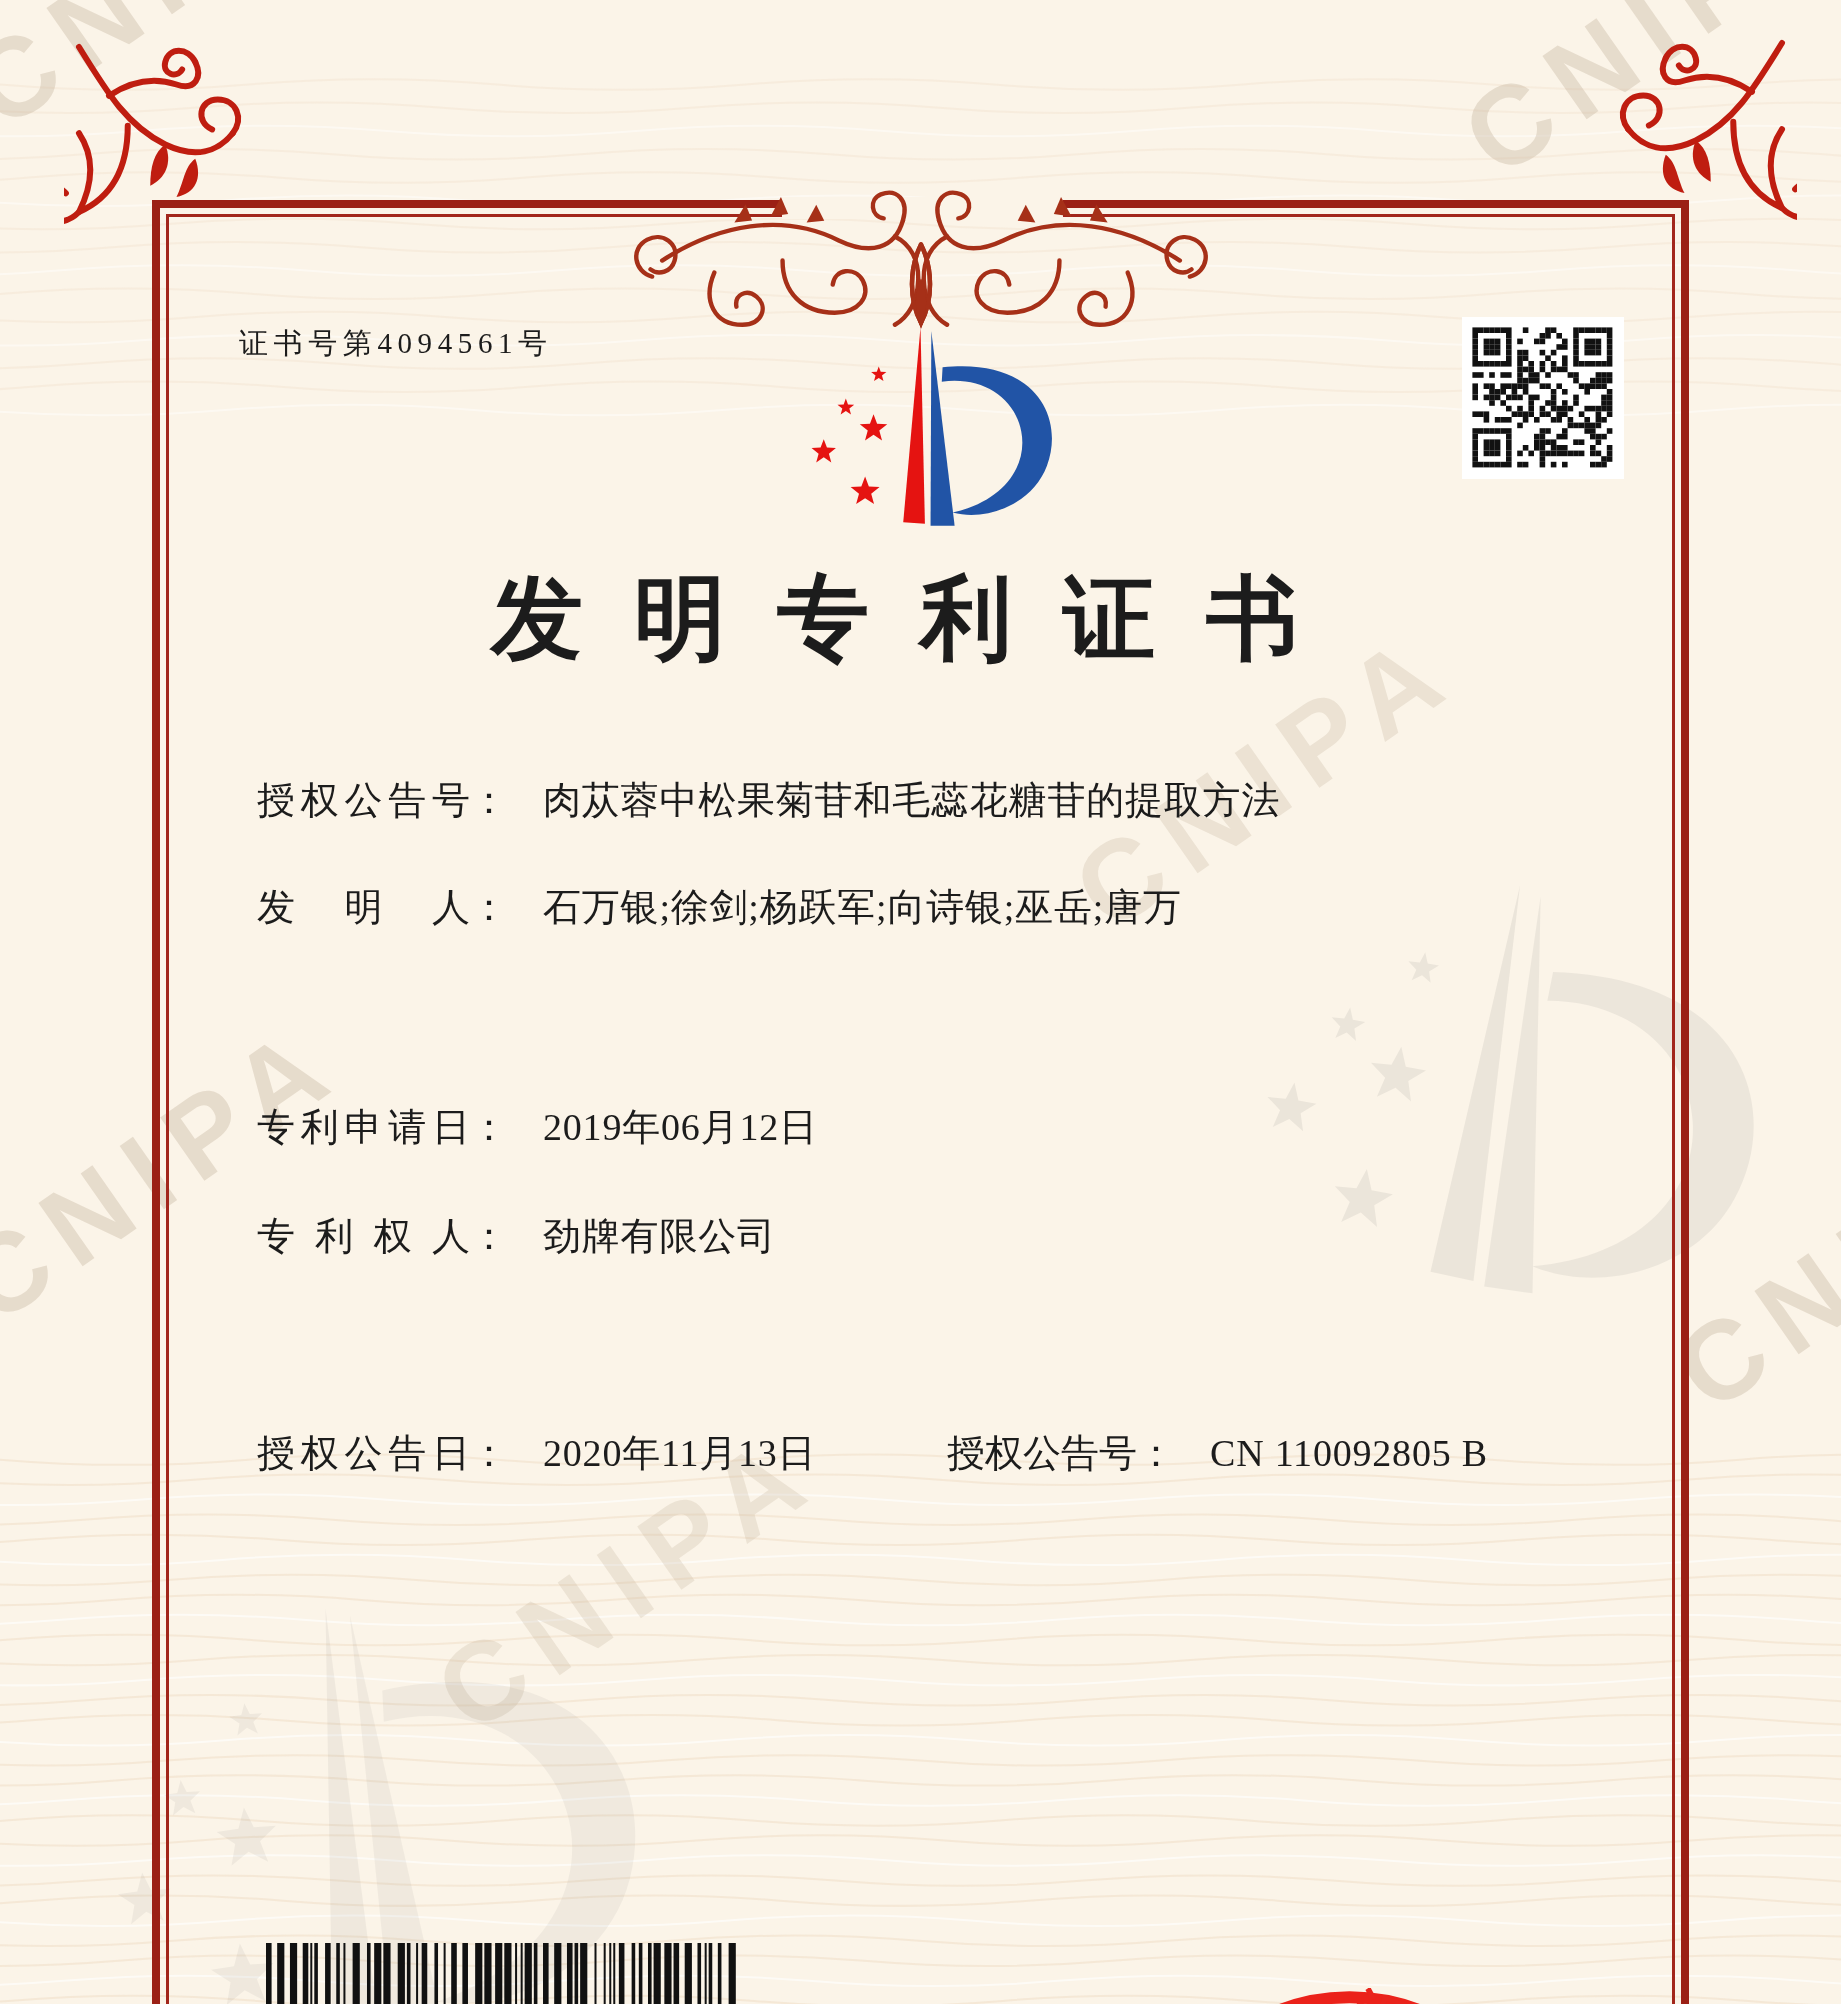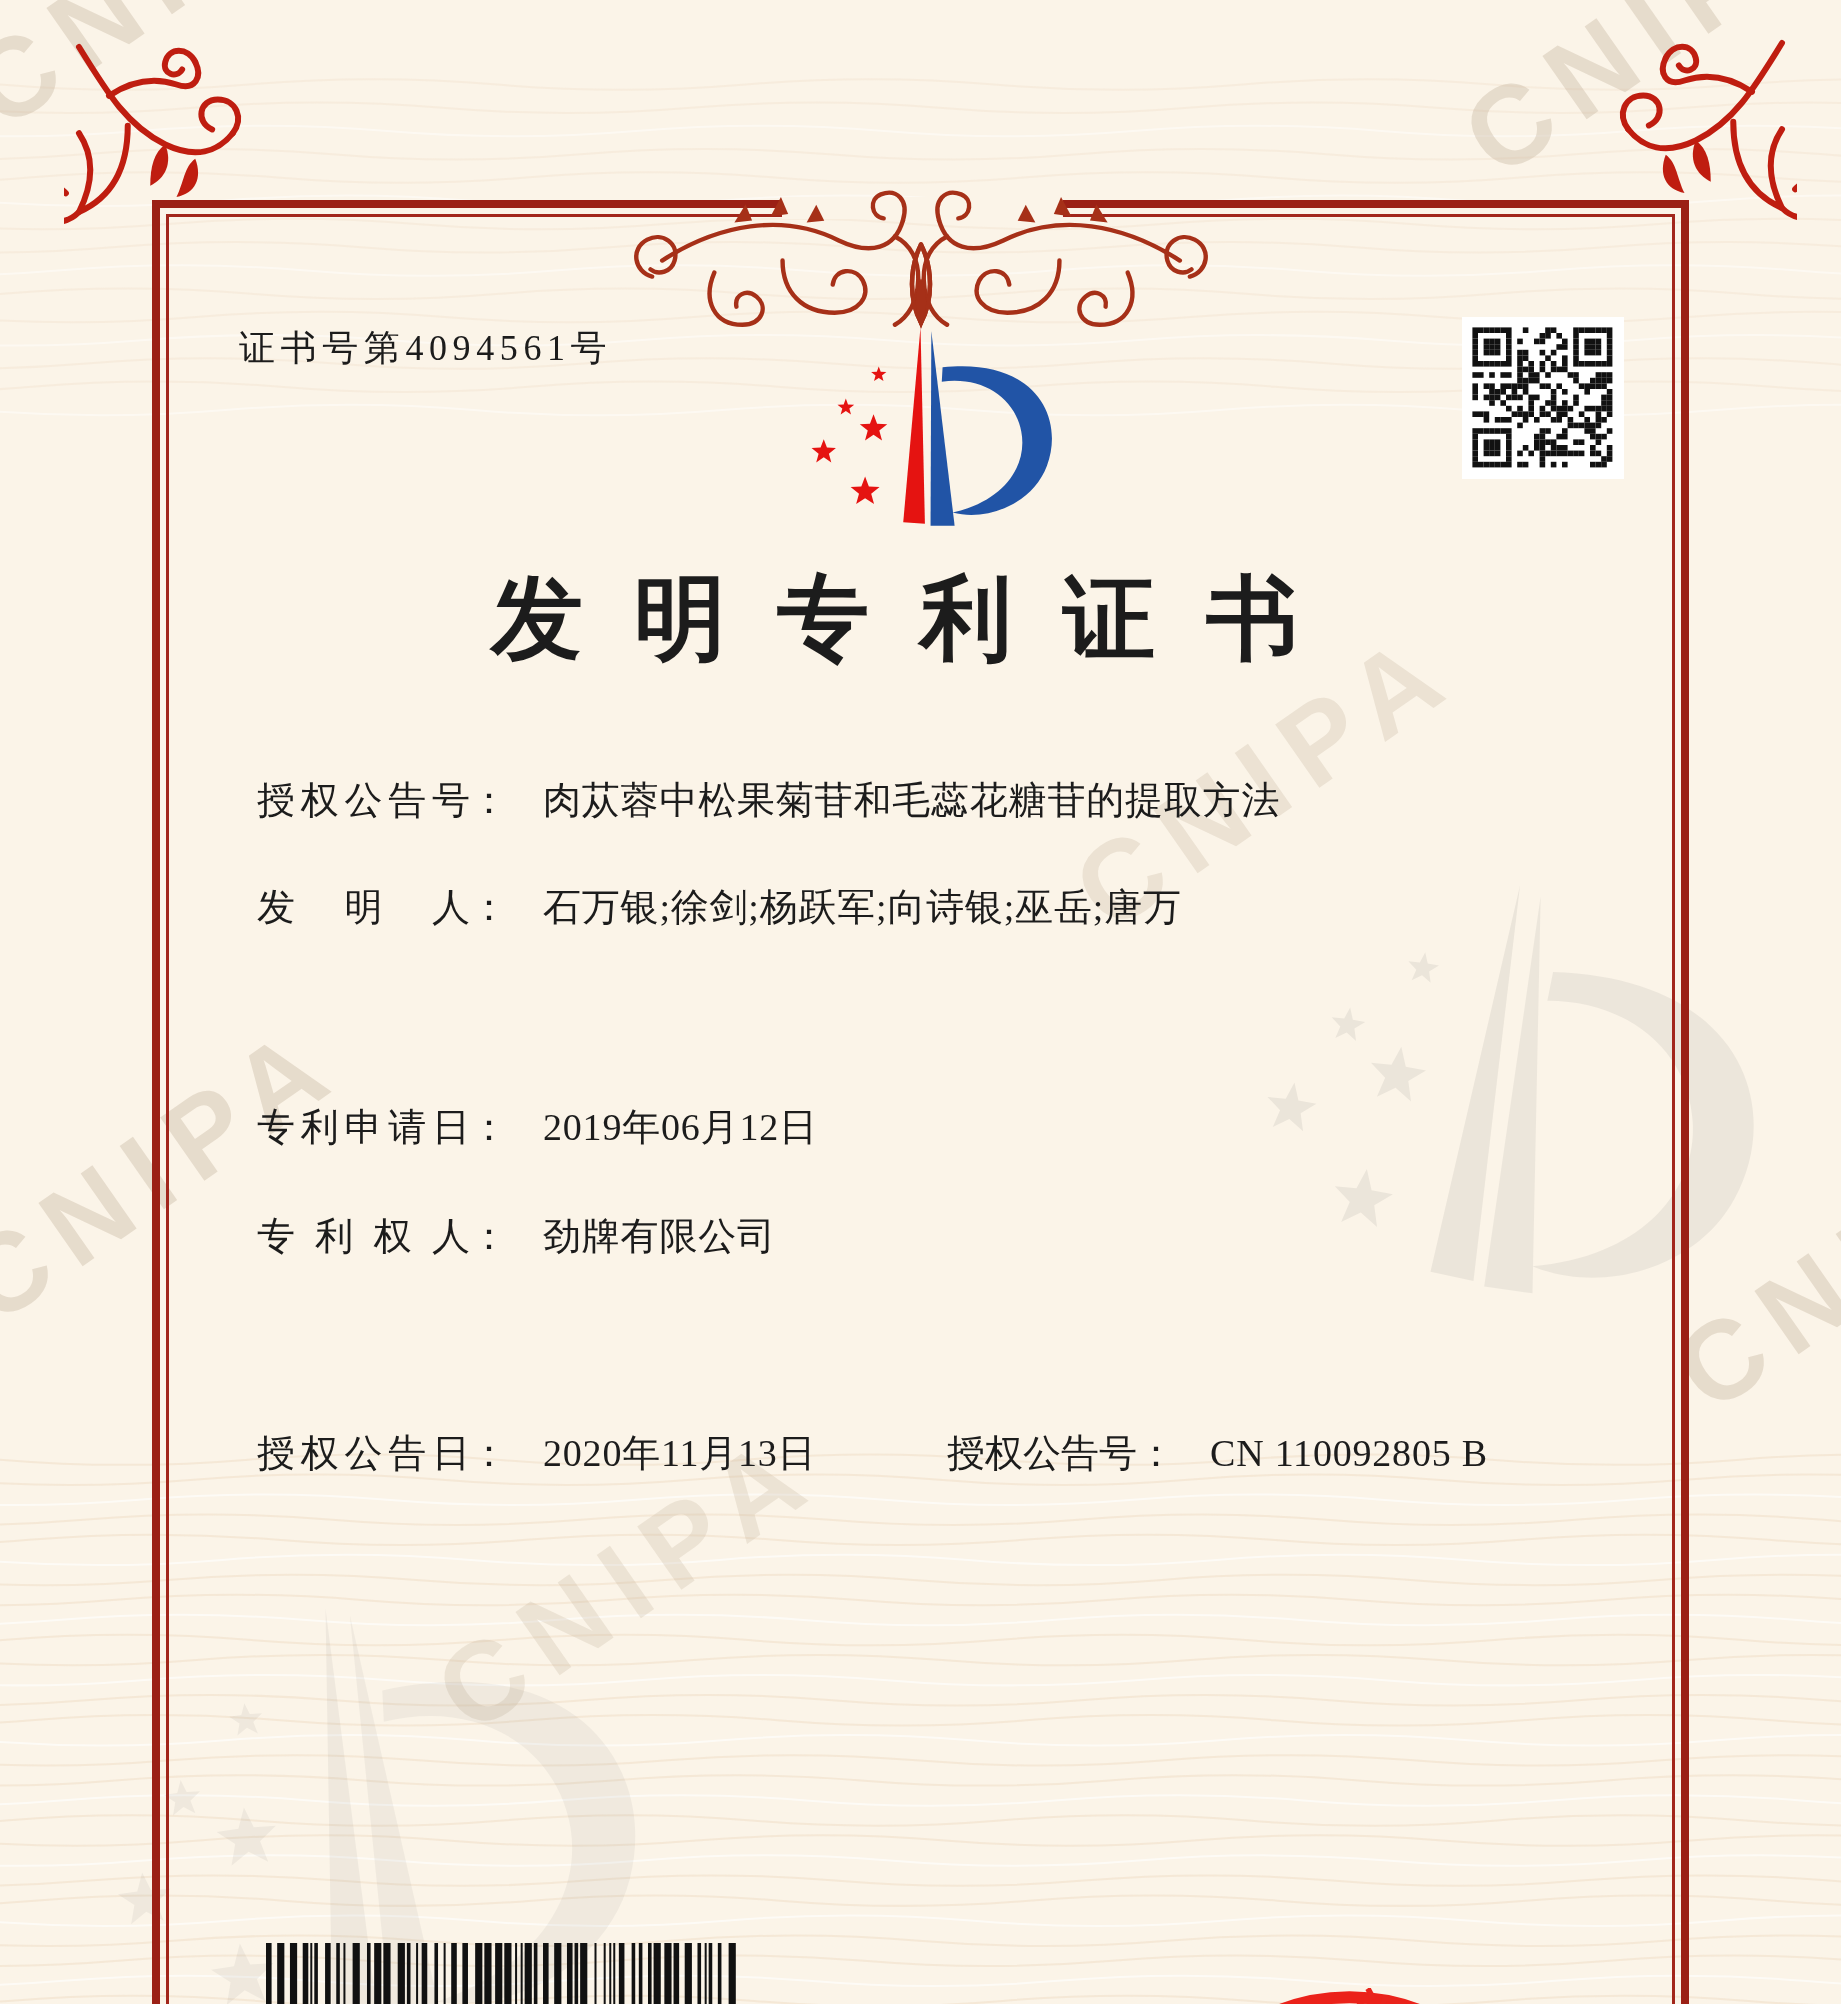--- a/index.html
+++ b/index.html
@@ -12,21 +12,21 @@
   .wm{position:absolute;font-family:"Liberation Sans","DejaVu Sans",sans-serif;
       font-weight:700;font-size:112px;letter-spacing:18.4px;
       color:rgba(190,172,150,.34);transform:rotate(-35deg);
       transform-origin:left top;white-space:nowrap;}
   .ghost{filter:grayscale(1);opacity:.08;}
   
   .frame-outer{left:152px;top:200px;width:1521px;height:2246px;border:8px solid #9b2015;}
   .frame-inner{left:166px;top:214px;width:1503px;height:2228px;border:3.2px solid #a2261b;}
   .orn-mask{background:#fbf4e8;}
   
-  .certno{left:239px;top:324px;font-size:36px;letter-spacing:5.6px;white-space:nowrap;}
+  .certno{left:239px;top:324px;font-size:29px;letter-spacing:5.6px;white-space:nowrap;}
   .title{left:0;width:1840px;top:557px;text-align:center;font-size:92px;
          font-weight:700;letter-spacing:51px;white-space:nowrap;}
   .row{left:257px;height:50px;font-size:38px;white-space:nowrap;}
   .flabel{display:inline-block;width:213px;text-align:justify;text-align-last:justify;vertical-align:top;}
   .colon{display:inline-block;width:29px;}
   .fvalue{letter-spacing:0.8px;margin-left:44px;}
   .grant2{position:absolute;left:690px;top:0;}
   .paras{left:257px;top:1483px;width:1384px;font-size:38px;line-height:71px;text-align:justify;}
   .paras p{margin:0;text-indent:75px;}
 </style>

